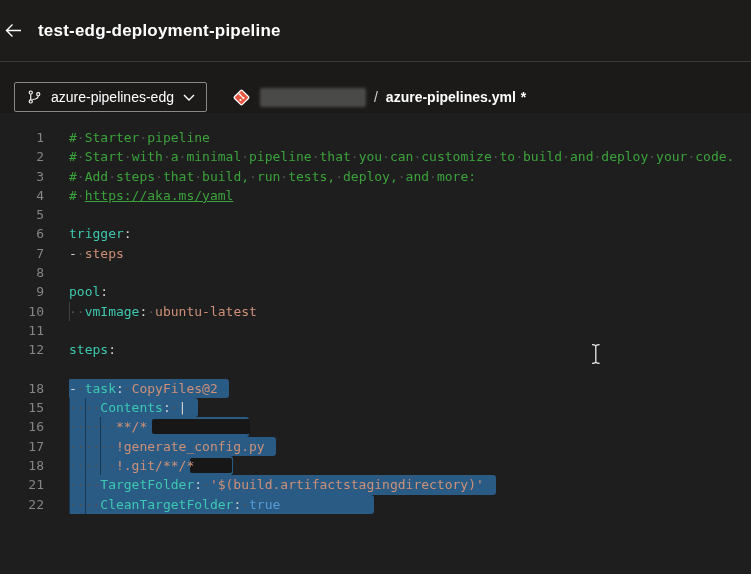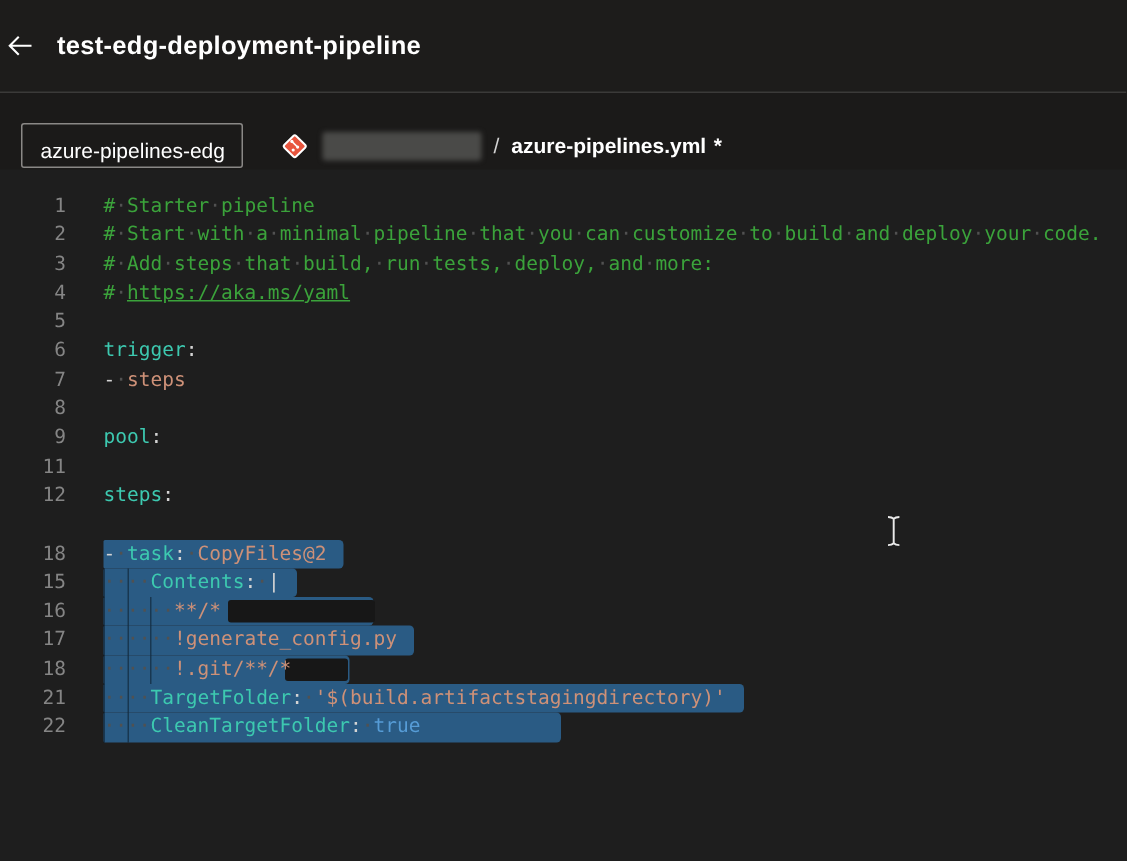--- a/index.html
+++ b/index.html
@@ -22,21 +22,21 @@
     background:var(--bg-header);border-bottom:1px solid var(--divider);
   }
   .back-btn{width:26px;height:26px;display:flex;align-items:center;justify-content:center;
     margin-right:12px;cursor:pointer;border-radius:2px;}
   .page-title{font-size:17px;font-weight:700;letter-spacing:.2px;}
   
   .toolbar{display:flex;align-items:center;padding:20px 0 0 14px;height:50px;}
   .branch-btn{
     display:inline-flex;align-items:center;gap:9px;height:30px;padding:0 11px 0 12px;
     border:1px solid var(--btn-border);border-radius:2px;background:transparent;
-    color:var(--text);font-size:14px;font-family:"Liberation Sans",sans-serif;cursor:pointer;flex-direction:column;
+    color:var(--text);font-size:14px;font-family:"Liberation Sans",sans-serif;cursor:pointer;
   }
   .breadcrumb{display:flex;align-items:center;margin-left:24px;font-size:14px;}
   .git-logo{margin-right:8px;display:flex;}
   .redacted-box{width:106px;height:19px;border-radius:2px;background:#4a4a48;filter:blur(1.6px);}
   .crumb-sep{margin:0 8px;color:var(--punct);}
   .file-name{font-weight:600;}
   .modified-star{font-weight:600;margin-left:5px;}
   
   .editor{
     position:absolute;left:0;right:0;top:113px;bottom:0;
@@ -143,20 +143,24 @@
     </div>
     <div class="row">
       <div class="gutter">8</div>
       <div class="content"></div>
     </div>
     <div class="row">
       <div class="gutter">9</div>
       <div class="content"><span class="tok k"><span>pool</span></span><span class="tok p"><span>:</span></span></div>
     </div>
     <div class="row">
+      <div class="gutter">10</div>
+      <div class="content"><span class="guide" style="left: 0ch;"></span><span class="tok w"><span class="ws">··</span></span><span class="tok k"><span>vmImage</span></span><span class="tok p"><span>:</span><span class="ws">·</span></span><span class="tok s"><span>ubuntu-latest</span></span></div>
+    </div>
+    <div class="row">
       <div class="gutter">11</div>
       <div class="content"></div>
     </div>
     <div class="row">
       <div class="gutter">12</div>
       <div class="content"><span class="tok k"><span>steps</span></span><span class="tok p"><span>:</span></span></div>
     </div>
     <div class="row">
       <div class="gutter"></div>
       <div class="content"><span class="lens-label">Settings</span></div>

